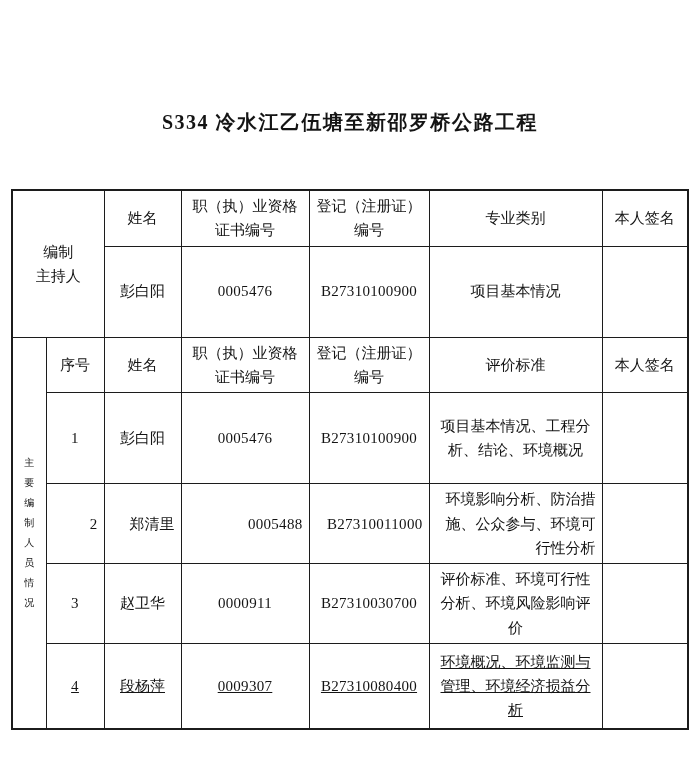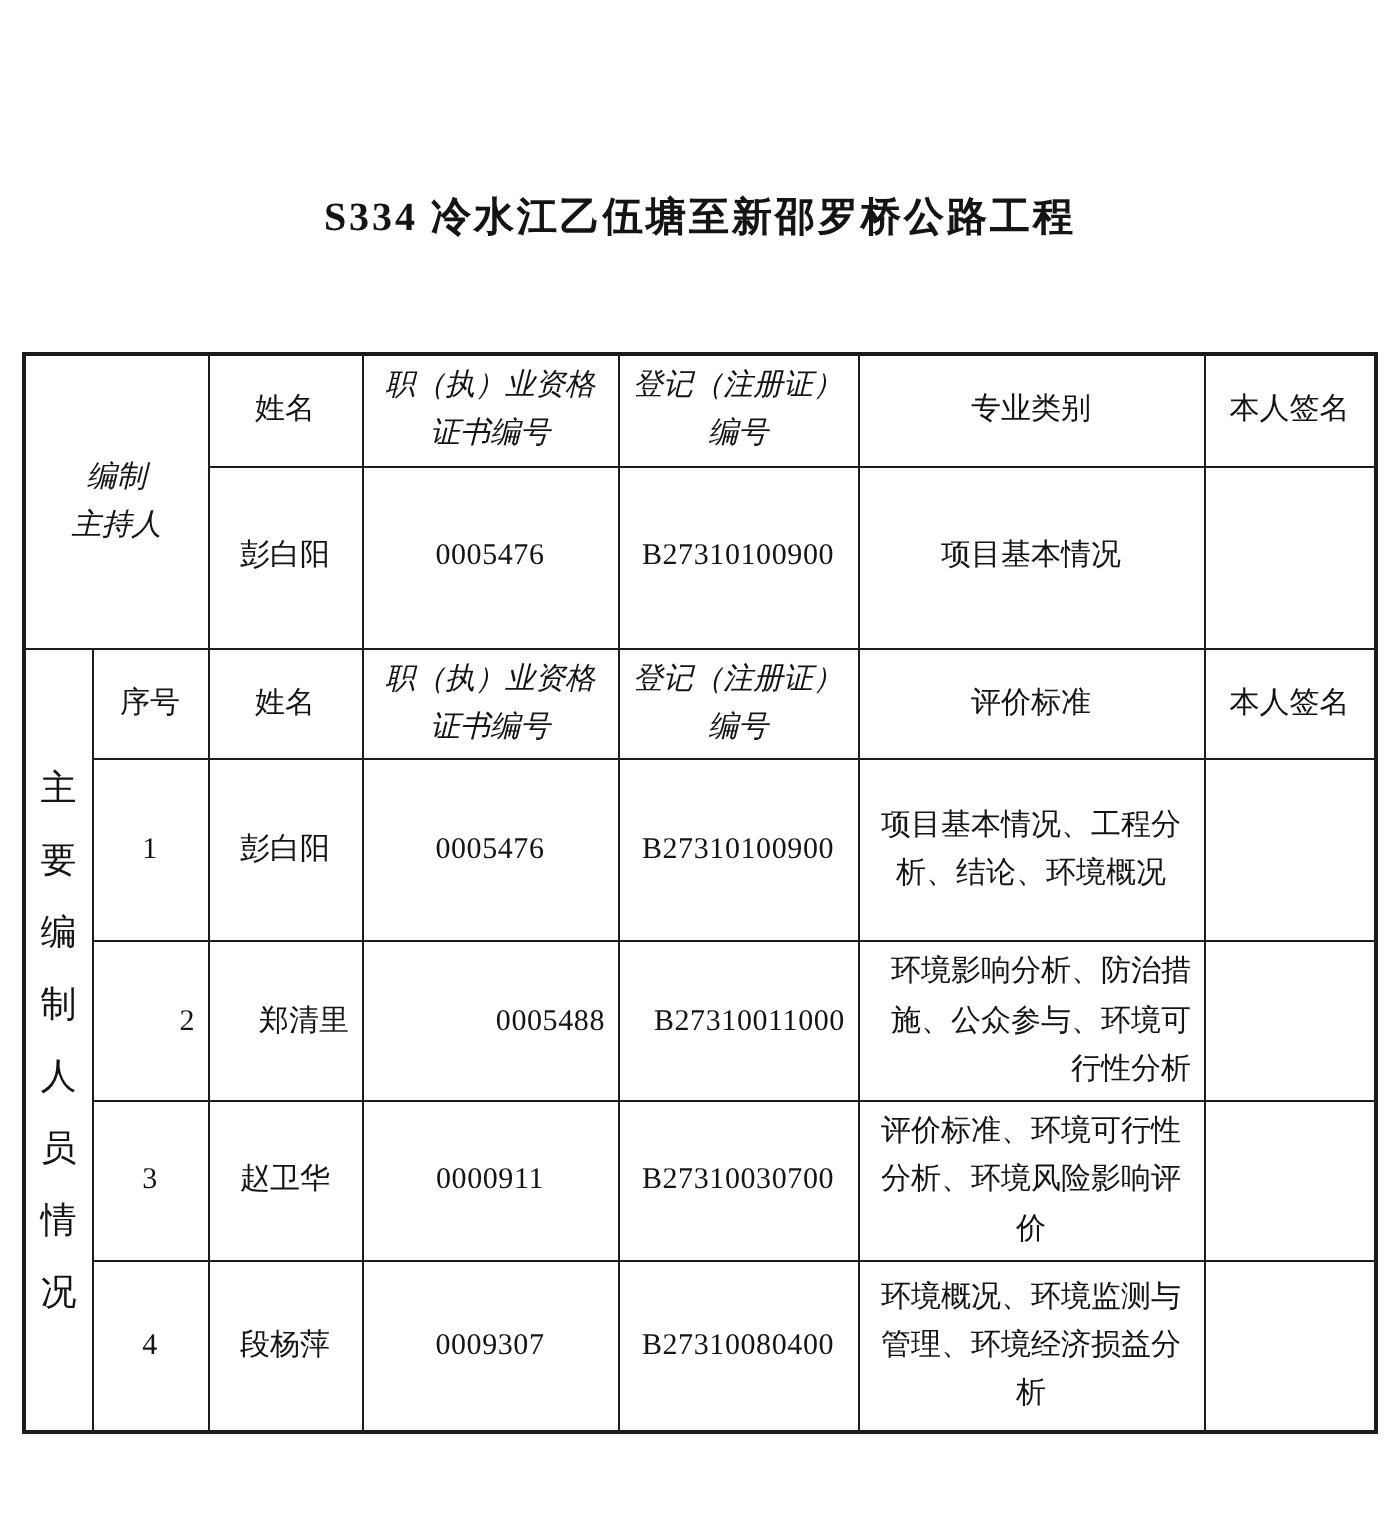--- a/index.html
+++ b/index.html
@@ -10,21 +10,21 @@
   .page {
     position: relative;
     width: 700px;
     height: 767px;
     background: #ffffff;
     color: #141414;
     font-family: "Liberation Serif", "DejaVu Serif", serif;
     overflow: hidden;
   }
   .title-line1 {
-    margin: 4px;
+    margin: 17px;
     padding-top: 92px;
     text-align: center;
     font-size: 20px;
     font-weight: bold;
     letter-spacing: 1.5px;
     line-height: 26px;
   }
   .title-line2 {
     margin: 0;
     padding-top: 26px;
@@ -47,32 +47,31 @@
     text-align: center;
     vertical-align: middle;
     font-size: 15px;
     font-weight: normal;
     line-height: 1.62;
     color: #141414;
     overflow: hidden;
   }
   .two-line {
     white-space: pre-line;
-    font-style: italic;
   }
   .vlabel-cell {
     padding: 0;
   }
   .vlabel {
     display: inline-block;
     width: 1em;
     word-break: break-all;
     line-break: anywhere;
     line-height: 2.0;
-    font-size: 18px;
+    font-size: 10px;
     text-align: center;
   }
   .num {
     font-family: "Liberation Serif", "DejaVu Serif", serif;
     letter-spacing: 0.3px;
   }
   .content-cell {
     padding: 4px 9px;
   }
   col.c-sect   { width: 34px; }
@@ -81,21 +80,21 @@
   col.c-cert   { width: 128px; }
   col.c-reg    { width: 120px; }
   col.c-detail { width: 173px; }
   col.c-sign   { width: 86px; }
   tr.r-h1 td, tr.r-h1 th { height: 48px; }
   tr.r-d1 td { height: 84px; }
   tr.r-h2 td, tr.r-h2 th { height: 45px; }
   tr.r-1 td { height: 84px; }
   tr.r-2 td { height: 73px; text-align: right; }
   tr.r-3 td { height: 68px; }
-  tr.r-4 td { height: 78px; }
+  tr.r-4 td { height: 78px; text-decoration: underline; }
 </style>
 </head>
 <body>
 
 <div class="page">
 
   <p class="title-line1">S334 冷水江乙伍塘至新邵罗桥公路工程</p>
 
   <table class="roster">
     <colgroup>

